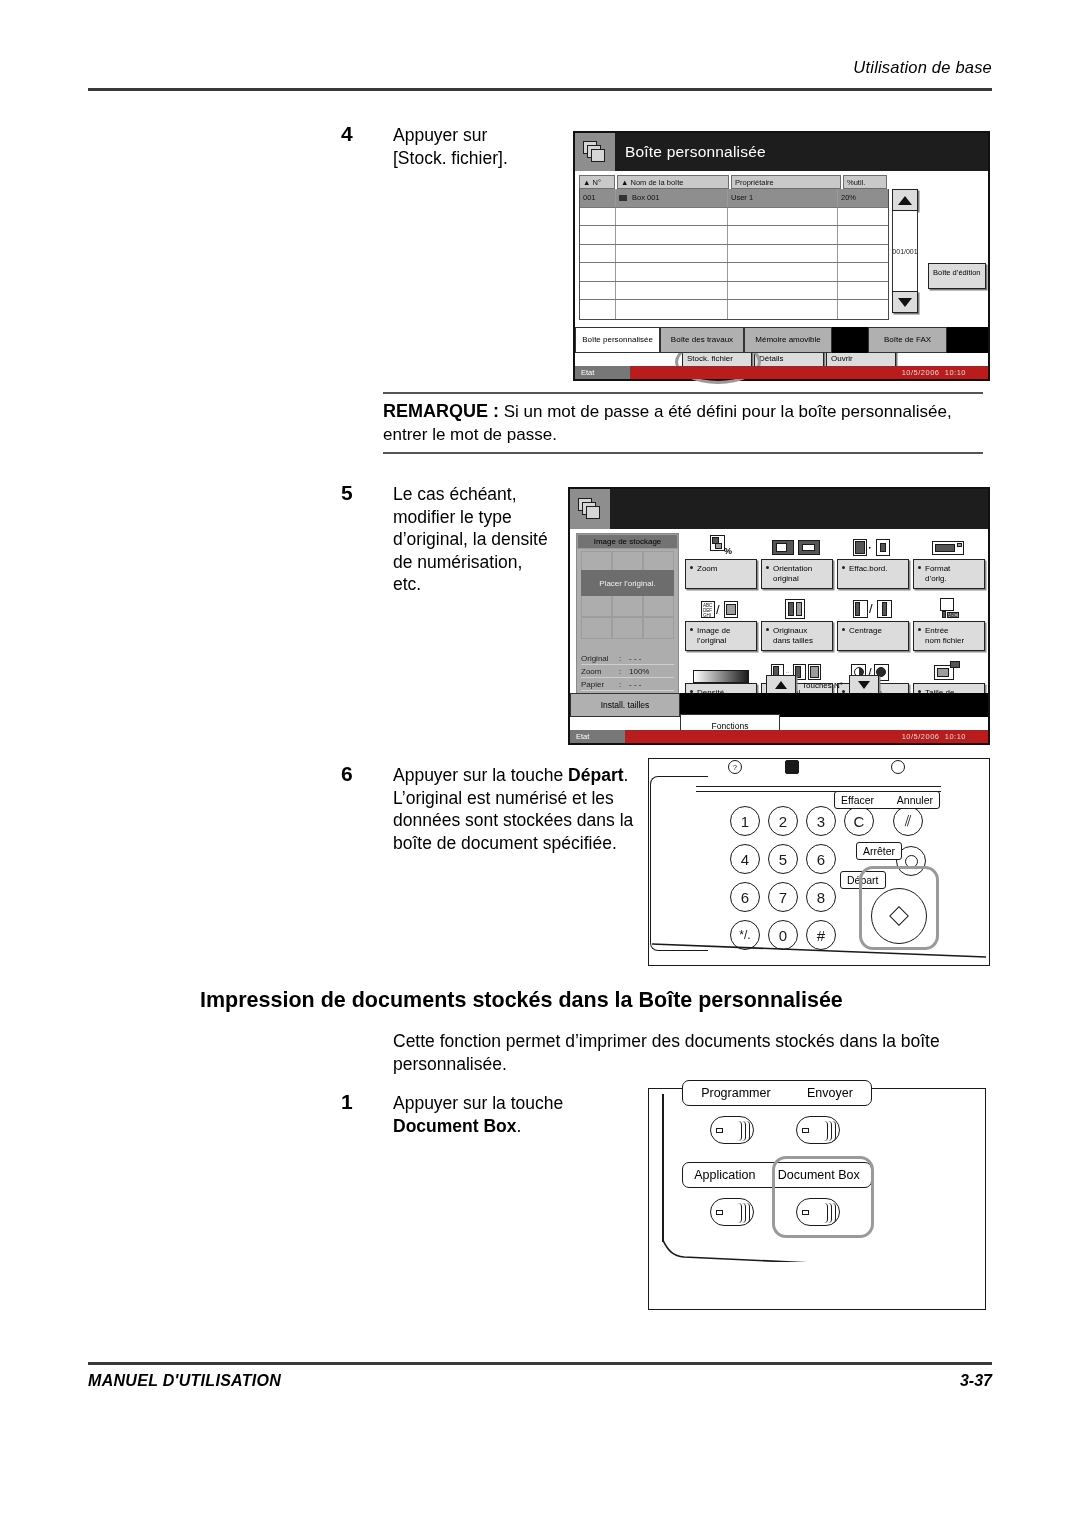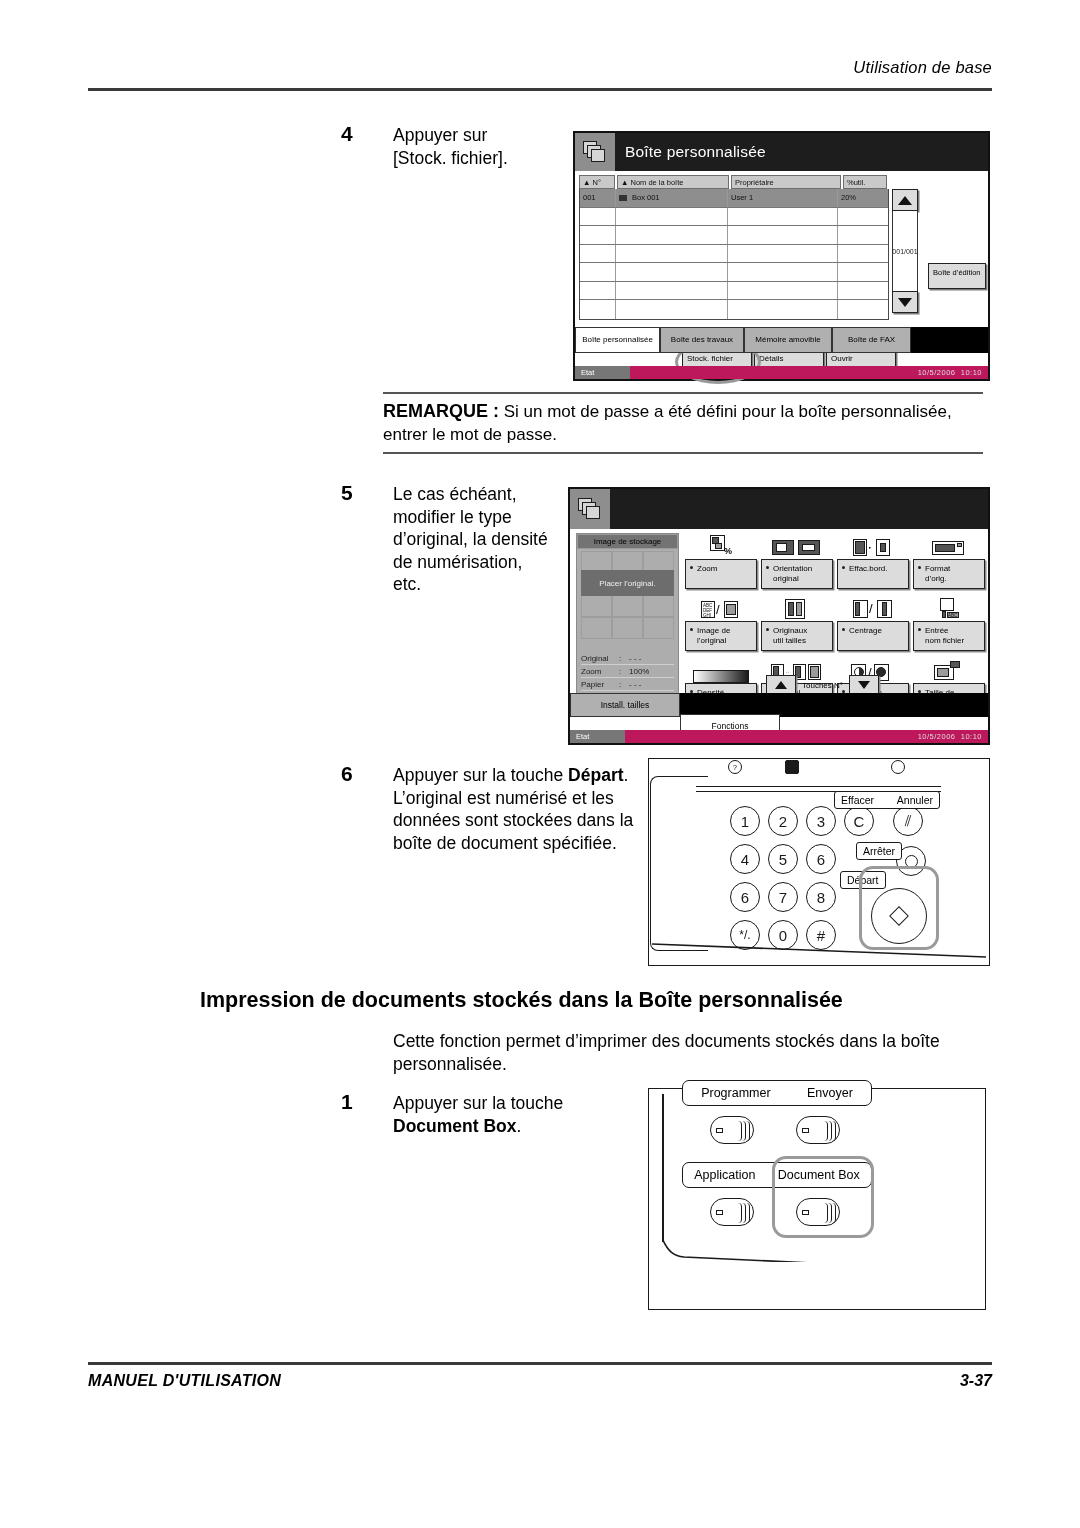--- a/index.html
+++ b/index.html
@@ -76,28 +76,28 @@
     height: 38px;
   }
   .lcd-title .tile {
     width: 40px; height: 38px; background: #8e8e8e;
     display: flex; align-items: center; justify-content: center;
     flex: 0 0 40px;
   }
   .lcd-title .txt { font-size: 15.5px; padding-left: 10px; letter-spacing: .2px; }
   .lcd-statusbar {
     position: absolute; left: 0; right: 0; bottom: 0; height: 13px;
-    background: #be185d; color: #ddd; font-size: 7.5px;
+    background: #b91c1c; color: #ddd; font-size: 7.5px;
     display: flex; align-items: center;
   }
   .lcd-statusbar .etat {
     background: #777; color: #fff; height: 13px; width: 55px;
     display: flex; align-items: center; padding-left: 6px;
   }
-  .lcd-statusbar .ts { margin-left: auto; padding-right: 6px; letter-spacing: .5px; }
+  .lcd-statusbar .ts { margin-left: auto; padding-right: 22px; letter-spacing: .5px; }
 
   
   .folderglyph { position: relative; width: 24px; height: 22px; }
   .folderglyph i {
     position: absolute; display: block; border: 1.6px solid #1d1d1d;
     background: #d6d6d6;
   }
   .folderglyph i:nth-child(1) { width: 14px; height: 13px; left: 0; top: 0; }
   .folderglyph i:nth-child(2) { width: 14px; height: 13px; left: 4px; top: 4px; }
   .folderglyph i:nth-child(3) { width: 14px; height: 13px; left: 8px; top: 8px; }
@@ -417,21 +417,21 @@
     <div class="tabsrow">
       <div class="tab active" style="width:85px;">
           <span>Boîte personnalisée</span>
         </div>
       <div class="tab" style="width:84px;">
           <span>Boîte des travaux</span>
         </div>
       <div class="tab" style="width:88px;">
           <span>Mémoire amovible</span>
         </div>
-      <div class="tab" style="width:79px;">
+      <div class="tab" style="width:79px;margin-left:36px;">
           <span>Boîte de FAX</span>
         </div>
     </div>
   </div>
 
   <div class="lcd-statusbar">
     <div class="etat">Etat</div>
     <div class="ts"><span>10/5/2006</span>&nbsp;&nbsp;<span>10:10</span></div>
   </div>
 </div>
@@ -584,21 +584,21 @@
           <div class="fnicon">
               <div class="ic" style="width:24px;height:24px;">
             <span class="sq" style="left:0;top:2px;width:20px;height:20px;"></span>
             <span class="dk" style="left:3px;top:5px;width:6px;height:14px;"></span>
             <span class="gr" style="left:11px;top:5px;width:6px;height:14px;"></span>
           </div>
             </div>
           <div class="fnbtn">
               <span class="dot"></span>
               <span class="lab">Originaux</span>
-              <span class="lab">util tailles</span>
+              <span class="lab">dans tailles</span>
             </div>
         </div>
         <div class="fncell">
           <div class="fnicon">
               <div class="ic" style="width:40px;height:24px;">
             <span class="sq" style="left:0;top:3px;width:15px;height:18px;"></span>
             <span class="dk" style="left:2px;top:5px;width:5px;height:14px;"></span>
             <span class="slash" style="position:absolute;left:16px;top:5px;">/</span>
             <span class="sq" style="left:24px;top:3px;width:15px;height:18px;"></span>
             <span class="dk" style="left:29px;top:5px;width:5px;height:14px;"></span>

